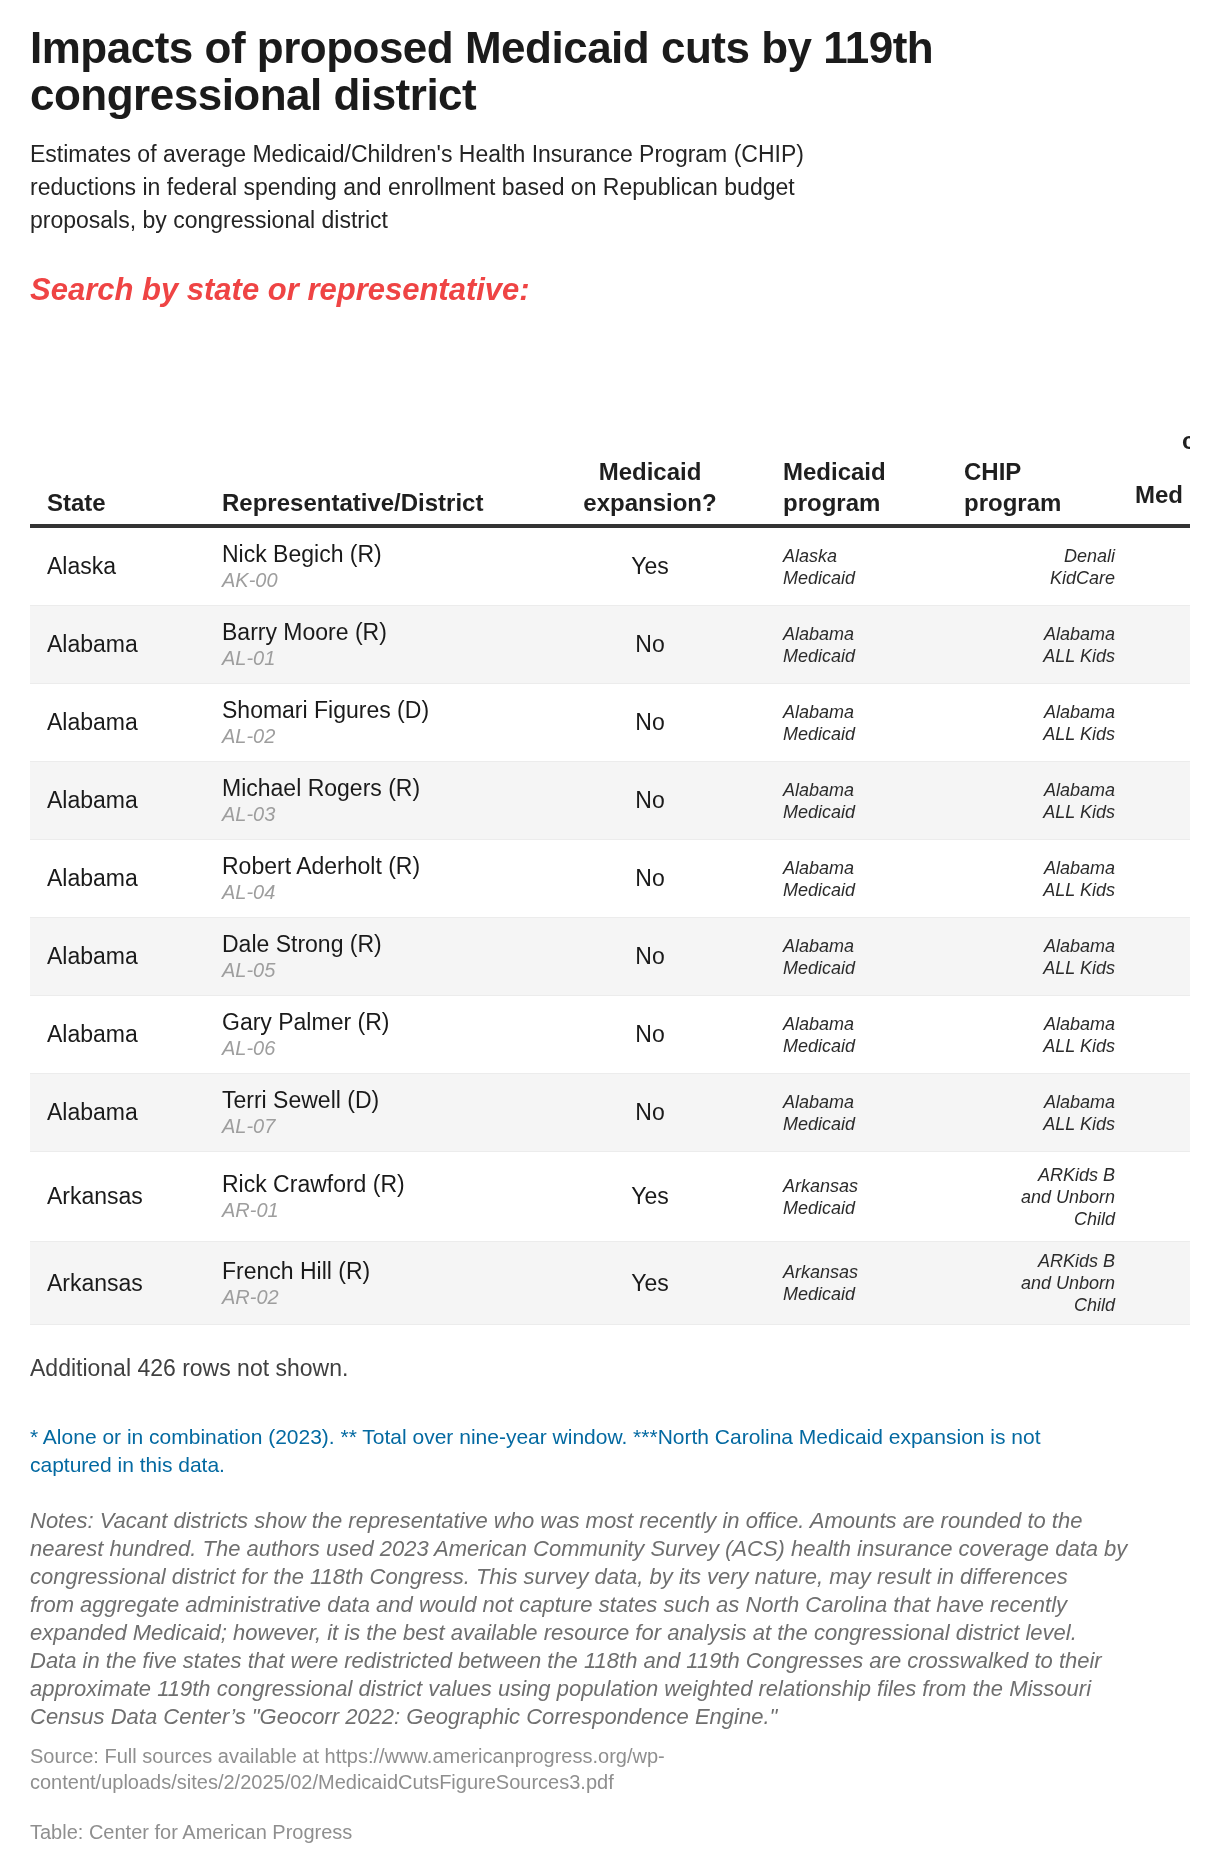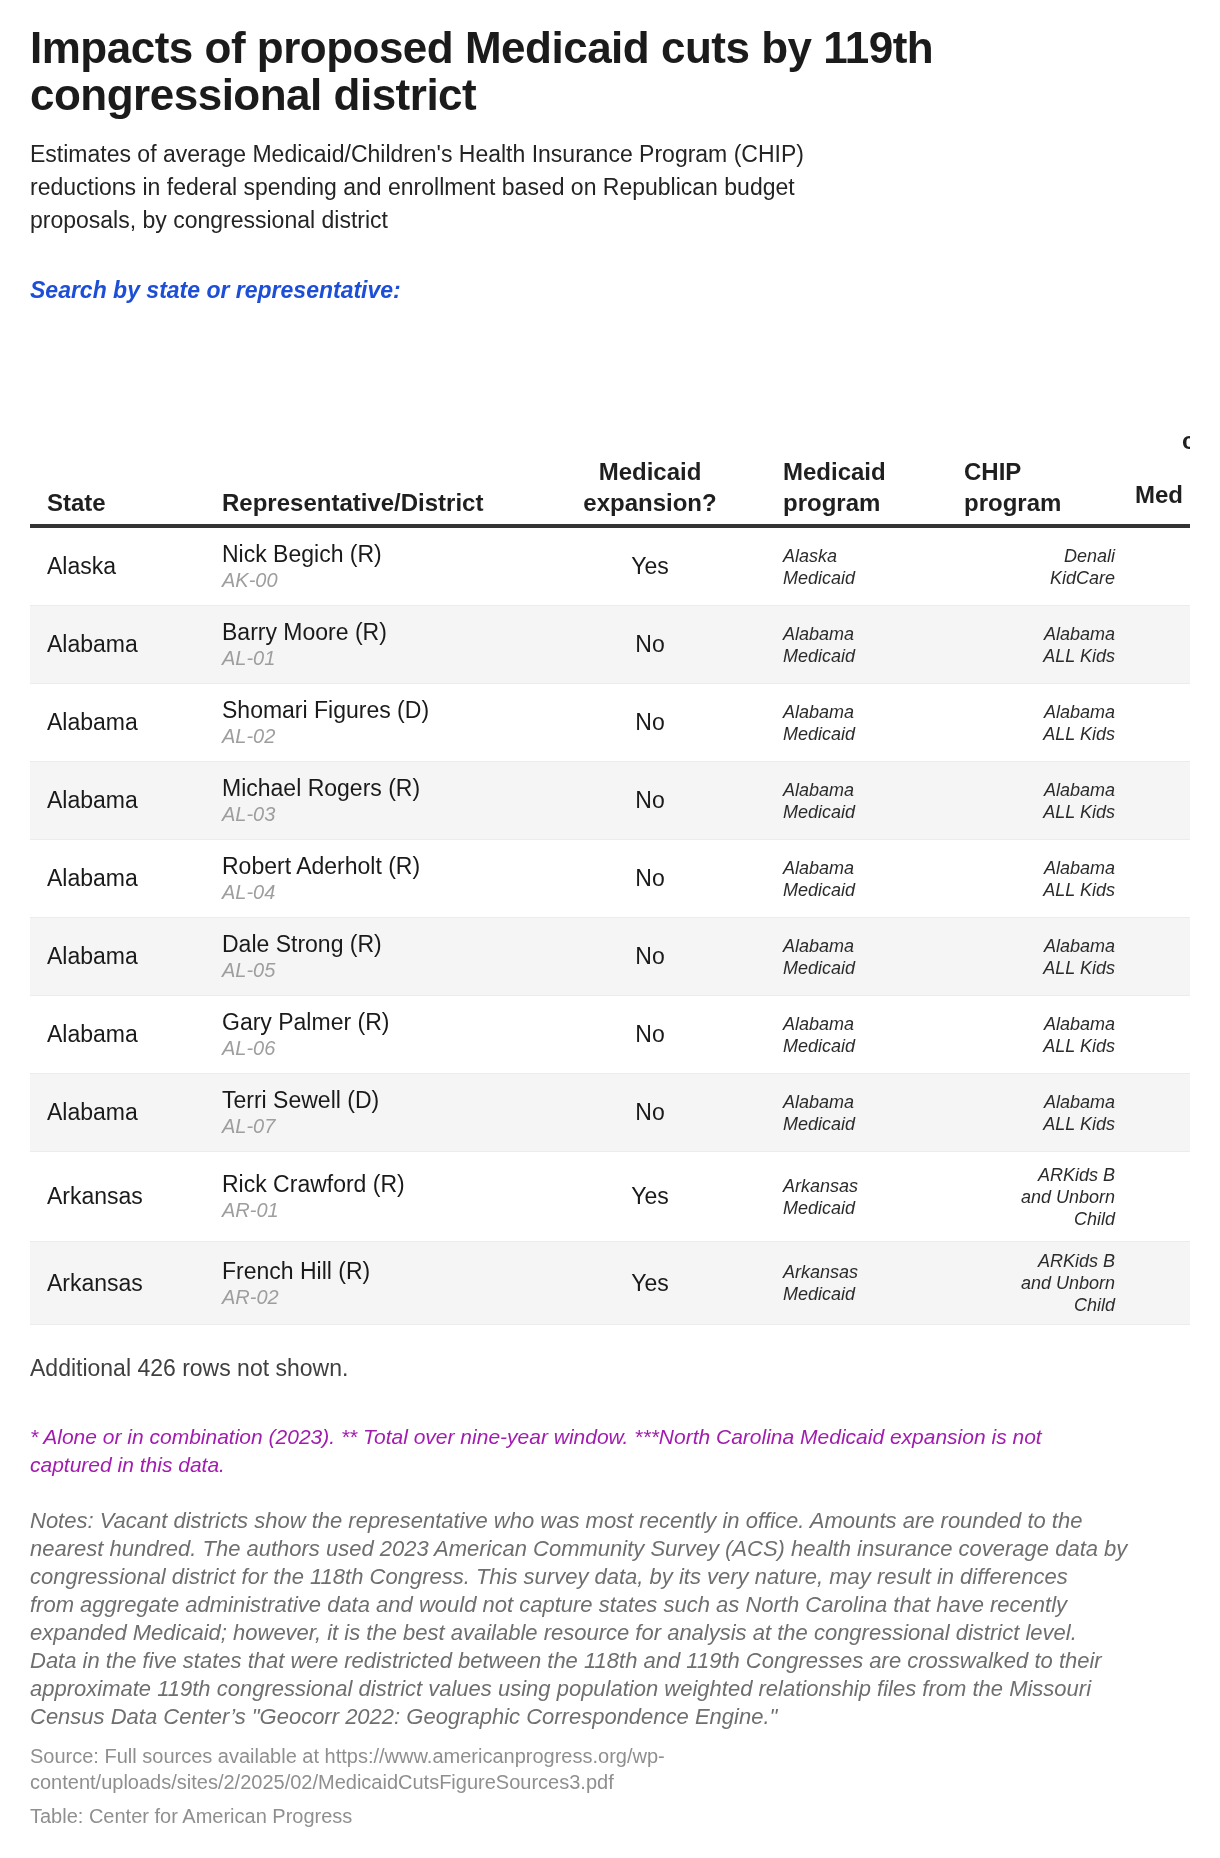--- a/index.html
+++ b/index.html
@@ -5,21 +5,21 @@
   html,body{margin:0;padding:0;}
   body{
     width:1220px;height:1858px;background:#ffffff;overflow:hidden;
     font-family:"Liberation Sans", sans-serif;
     -webkit-font-smoothing:antialiased;
   }
   .page{padding:24px 30px 0 30px;width:1160px;}
 
   .title{font-size:44px;line-height:47px;font-weight:bold;color:#1b1b1b;margin:0;letter-spacing:-0.5px;}
   .subtitle{margin-top:20px;font-size:23px;line-height:33px;color:#242424;}
-  .search-label{margin-top:40px;font-size:23px;line-height:26px;font-weight:bold;font-style:italic;color:#1d4ed8;}
+  .search-label{margin-top:40px;font-size:31px;line-height:26px;font-weight:bold;font-style:italic;color:#ef4444;}
 
   .datatable{margin-top:105px;width:1160px;}
   .thead{
     display:grid;grid-template-columns:175px 330px 230px 178px 172px 75px;
     height:120px;box-sizing:border-box;border-bottom:4px solid #333333;
     font-weight:bold;font-size:24px;line-height:31px;color:#1f1f1f;
   }
   .th{display:flex;flex-direction:column;justify-content:flex-end;padding-bottom:6px;box-sizing:border-box;}
   .th.c1{padding-left:17px;}
   .th.c2{padding-left:17px;}
@@ -42,24 +42,24 @@
   .cell.state{padding-left:17px;font-size:23px;color:#1a1a1a;}
   .cell.rep{padding-left:17px;}
   .rep-name{font-size:23px;line-height:28px;color:#1a1a1a;}
   .rep-district{font-size:20px;line-height:25px;font-style:italic;color:#9e9e9e;}
   .cell.expansion{text-align:center;font-size:23px;color:#1a1a1a;}
   .cell.program{font-size:18px;line-height:22px;font-style:italic;color:#2b2b2b;white-space:pre-line;}
   .cell.program.medicaid{padding-left:18px;}
   .cell.program.chip{padding-left:21px;text-align:right;}
 
   .additional-note{margin-top:28px;font-size:23px;line-height:30px;color:#404040;}
-  .footnote{margin-top:40px;font-size:21px;line-height:28px;font-style:italic;color:#a21caf;}
+  .footnote{margin-top:40px;font-size:21px;line-height:28px;color:#0369a1;}
   .notes{margin-top:28px;font-size:22px;line-height:28px;font-style:italic;color:#6f6f6f;}
   .source{margin-top:12px;font-size:20px;line-height:26px;color:#8f8f8f;}
-  .credit{margin-top:8px;font-size:20px;line-height:26px;color:#8f8f8f;}
+  .credit{margin-top:24px;font-size:20px;line-height:26px;color:#8f8f8f;}
 </style>
 </head>
 <body>
 
 <div class="page">
 
   <h1 class="title">
     <div>Impacts of proposed Medicaid cuts by 119th</div>
     <div>congressional district</div>
   </h1>

